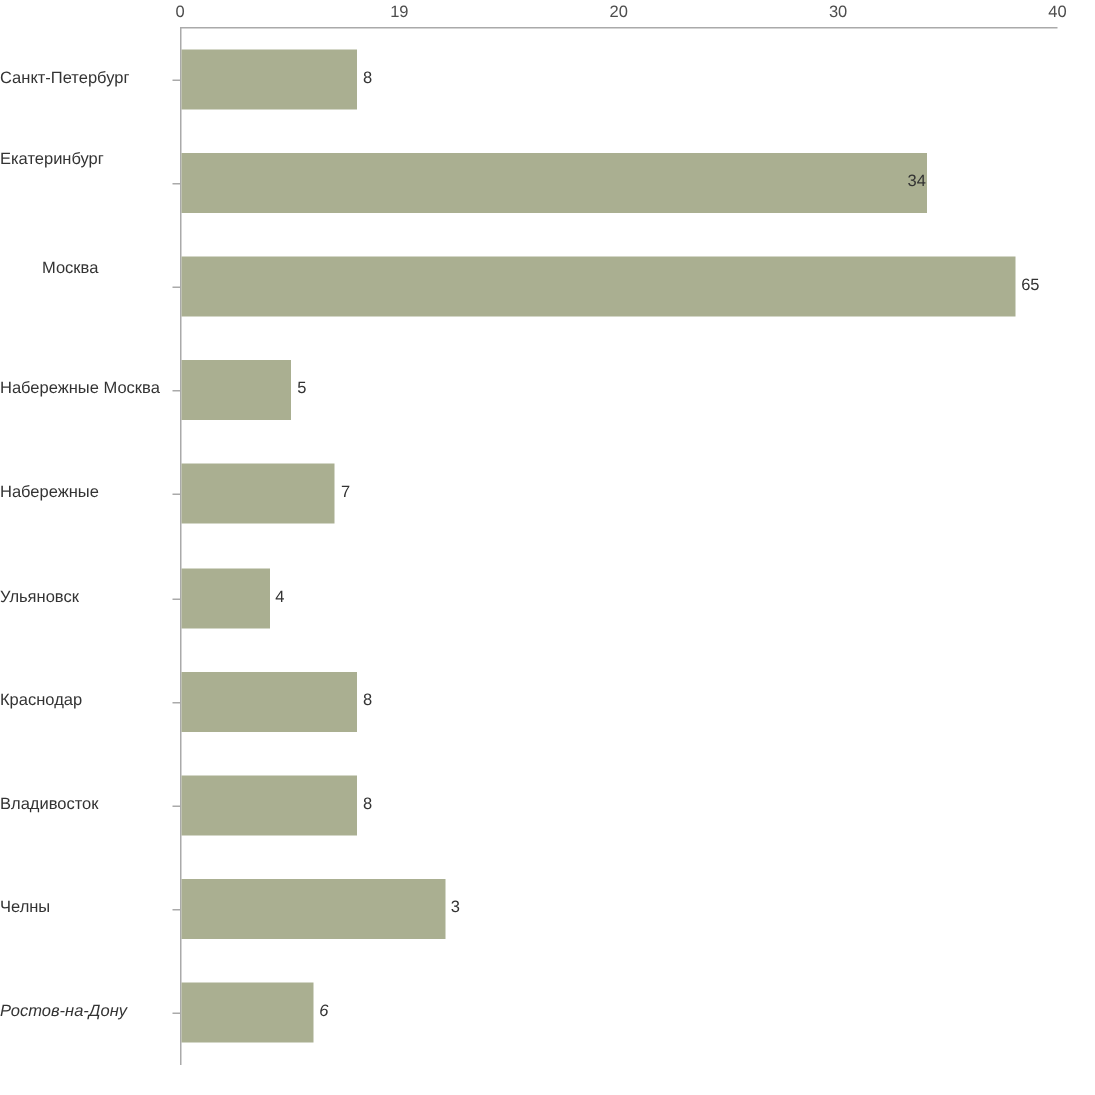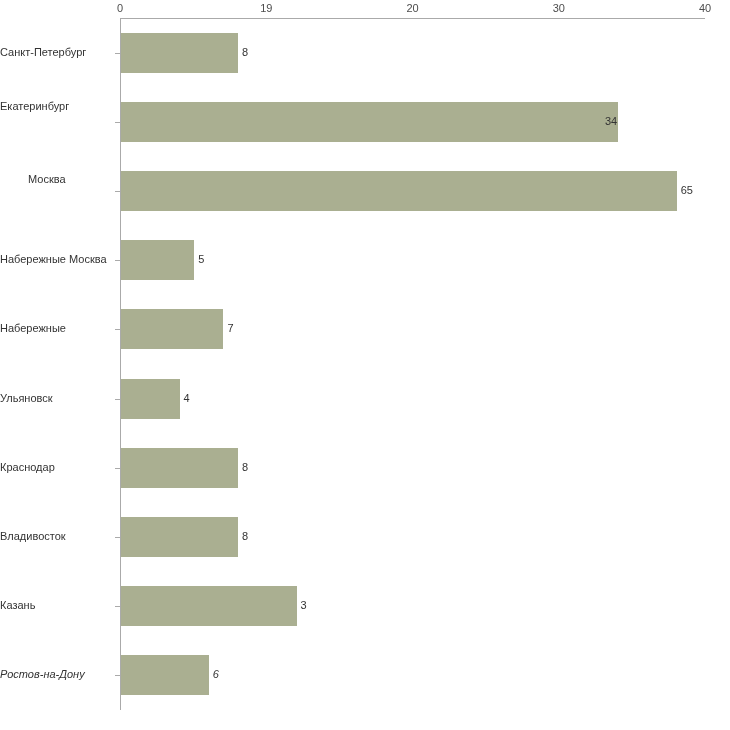--- a/index.html
+++ b/index.html
@@ -134,21 +134,21 @@
         <div class="bar" style="width: 117px; height: 40px; top: 14.6px; background: rgb(170, 175, 145);"></div>
         <div class="bar-value" style="left: 242px; top: 27.6px;">8</div>
       </div>
       <div class="row" style="top: 502.4px; height: 69.2px;">
         <div class="cat-label-wrap" style="top: 27.6px;">Владивосток</div>
         <div class="tick-stub" style="top: 34.6px;"></div>
         <div class="bar" style="width: 117px; height: 40px; top: 14.6px; background: rgb(170, 175, 145);"></div>
         <div class="bar-value" style="left: 242px; top: 27.6px;">8</div>
       </div>
       <div class="row" style="top: 571.6px; height: 69.2px;">
-        <div class="cat-label-wrap" style="top: 27.6px;">Казань</div>
+        <div class="cat-label-wrap" style="top: 27.6px;">Челны</div>
         <div class="tick-stub" style="top: 34.6px;"></div>
         <div class="bar" style="width: 175.5px; height: 40px; top: 14.6px; background: rgb(170, 175, 145);"></div>
         <div class="bar-value" style="left: 300.5px; top: 27.6px;">3</div>
       </div>
       <div class="row" style="top: 640.8px; height: 69.2px; font-style: italic;">
         <div class="cat-label-wrap" style="top: 27.6px;">Ростов-на-Дону</div>
         <div class="tick-stub" style="top: 34.6px;"></div>
         <div class="bar" style="width: 87.75px; height: 40px; top: 14.6px; background: rgb(170, 175, 145);"></div>
         <div class="bar-value" style="left: 212.75px; top: 27.6px;">6</div>
       </div>

